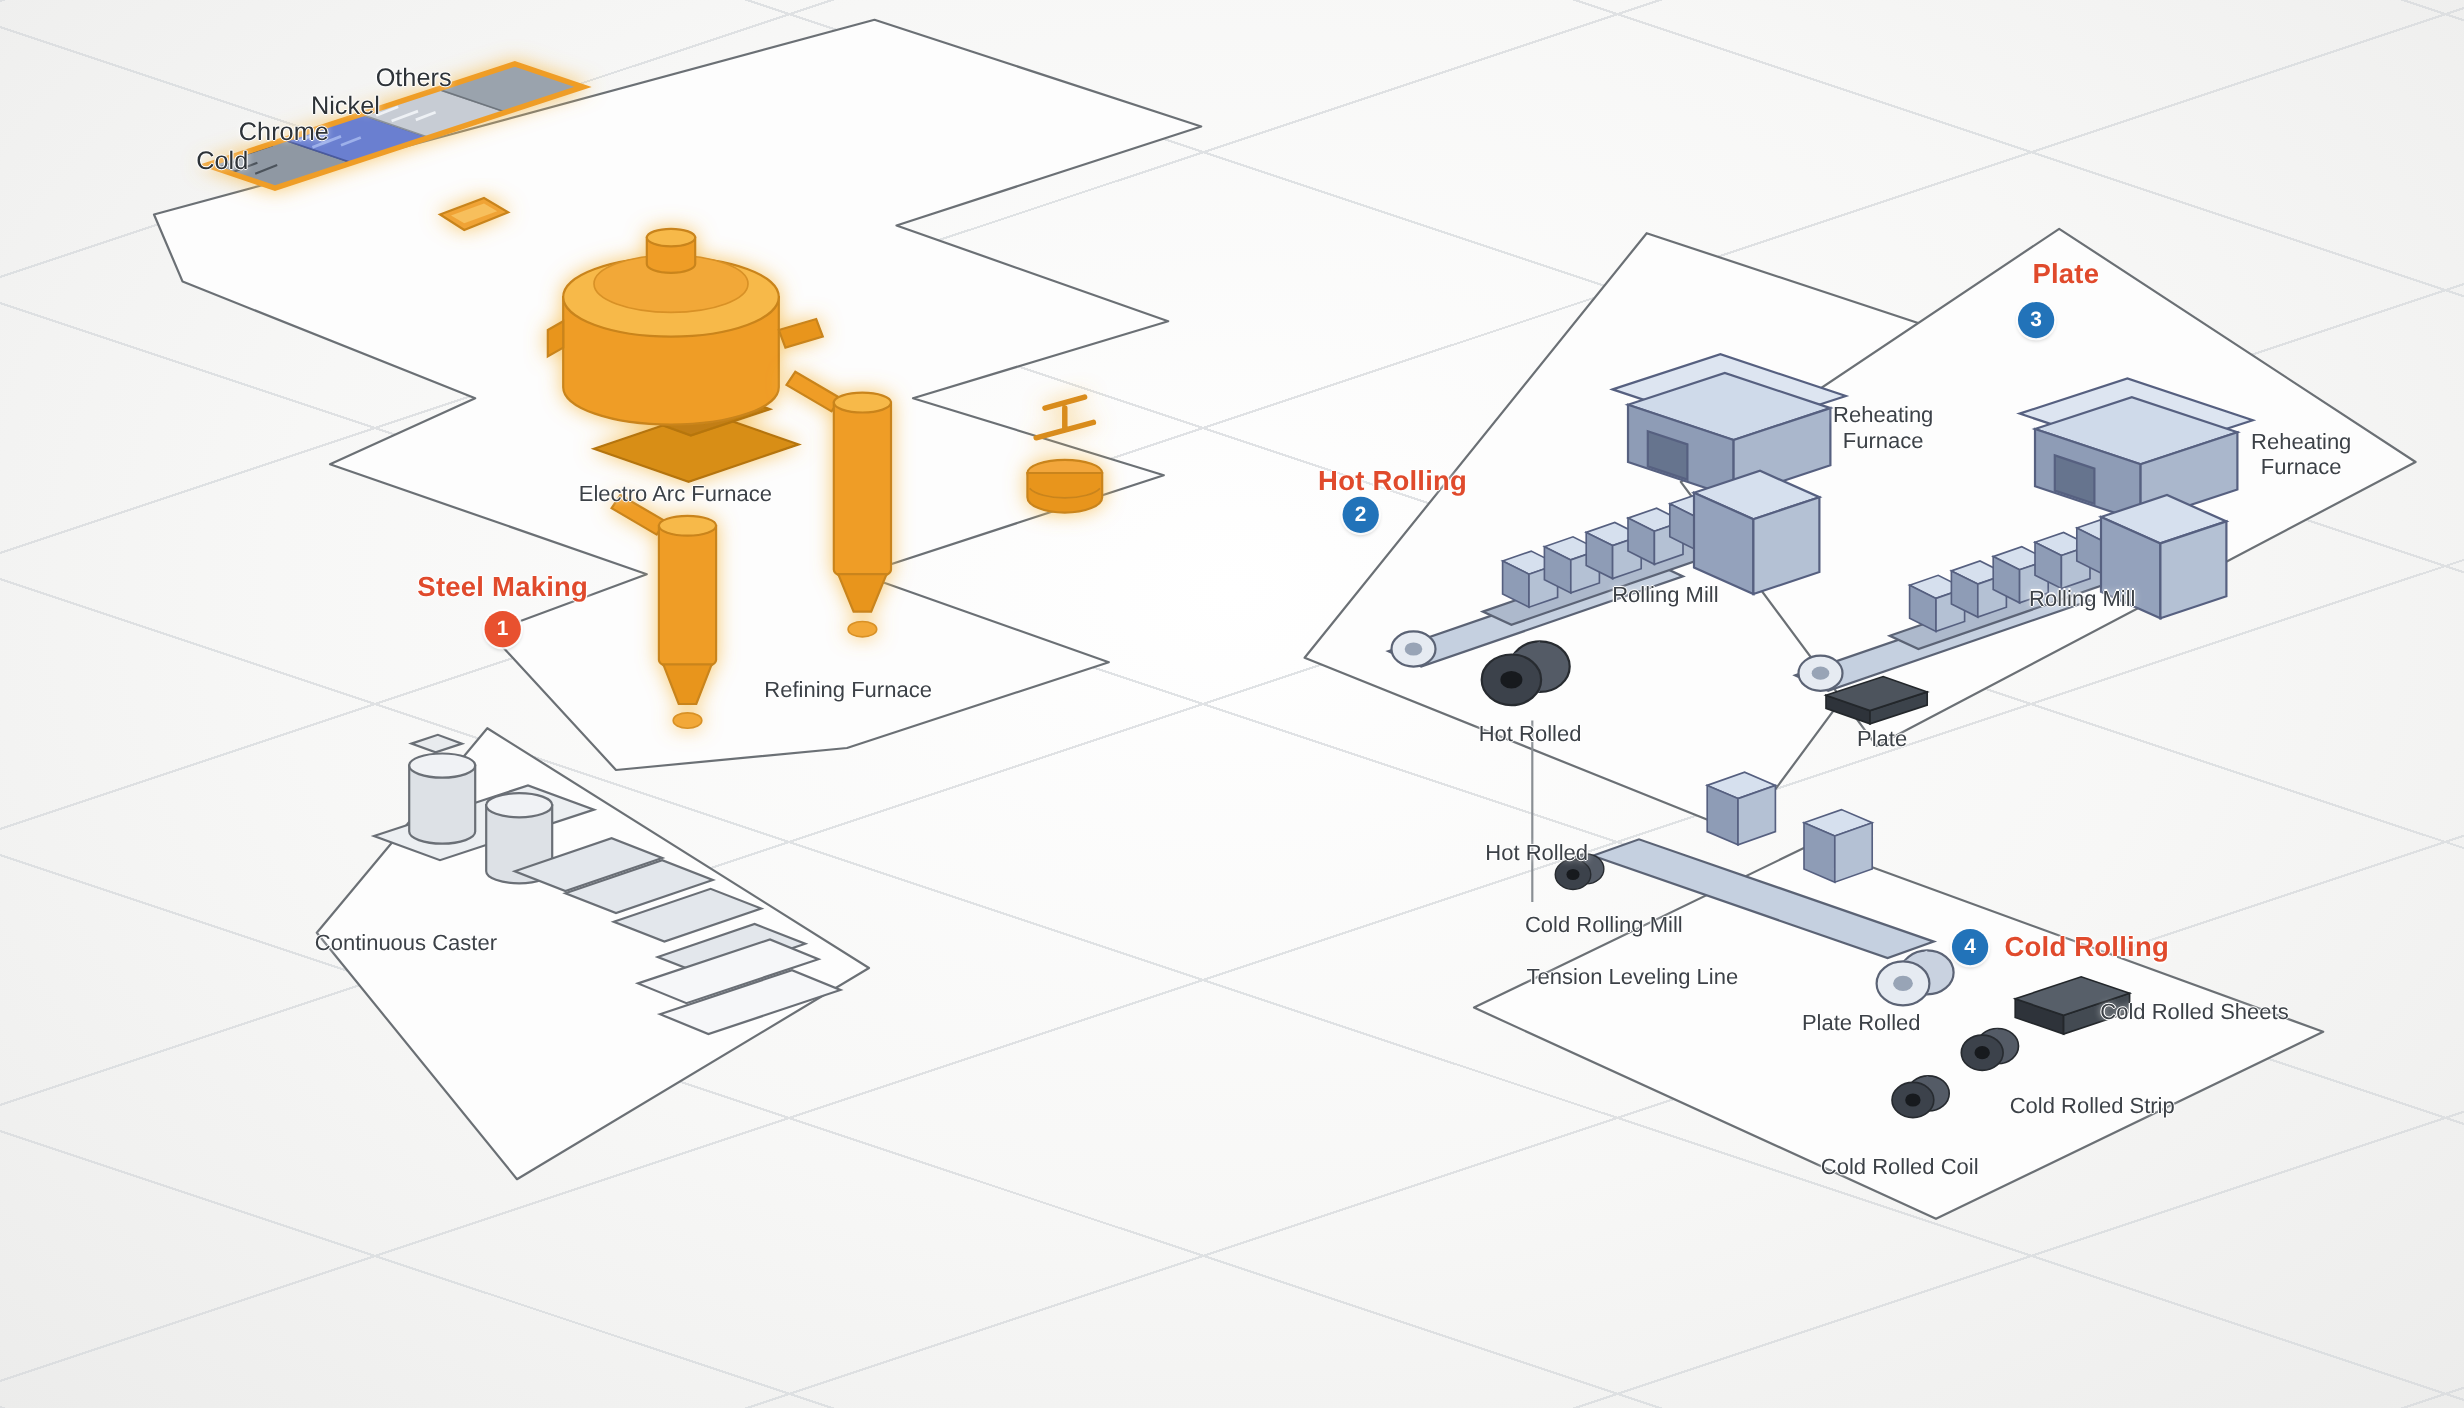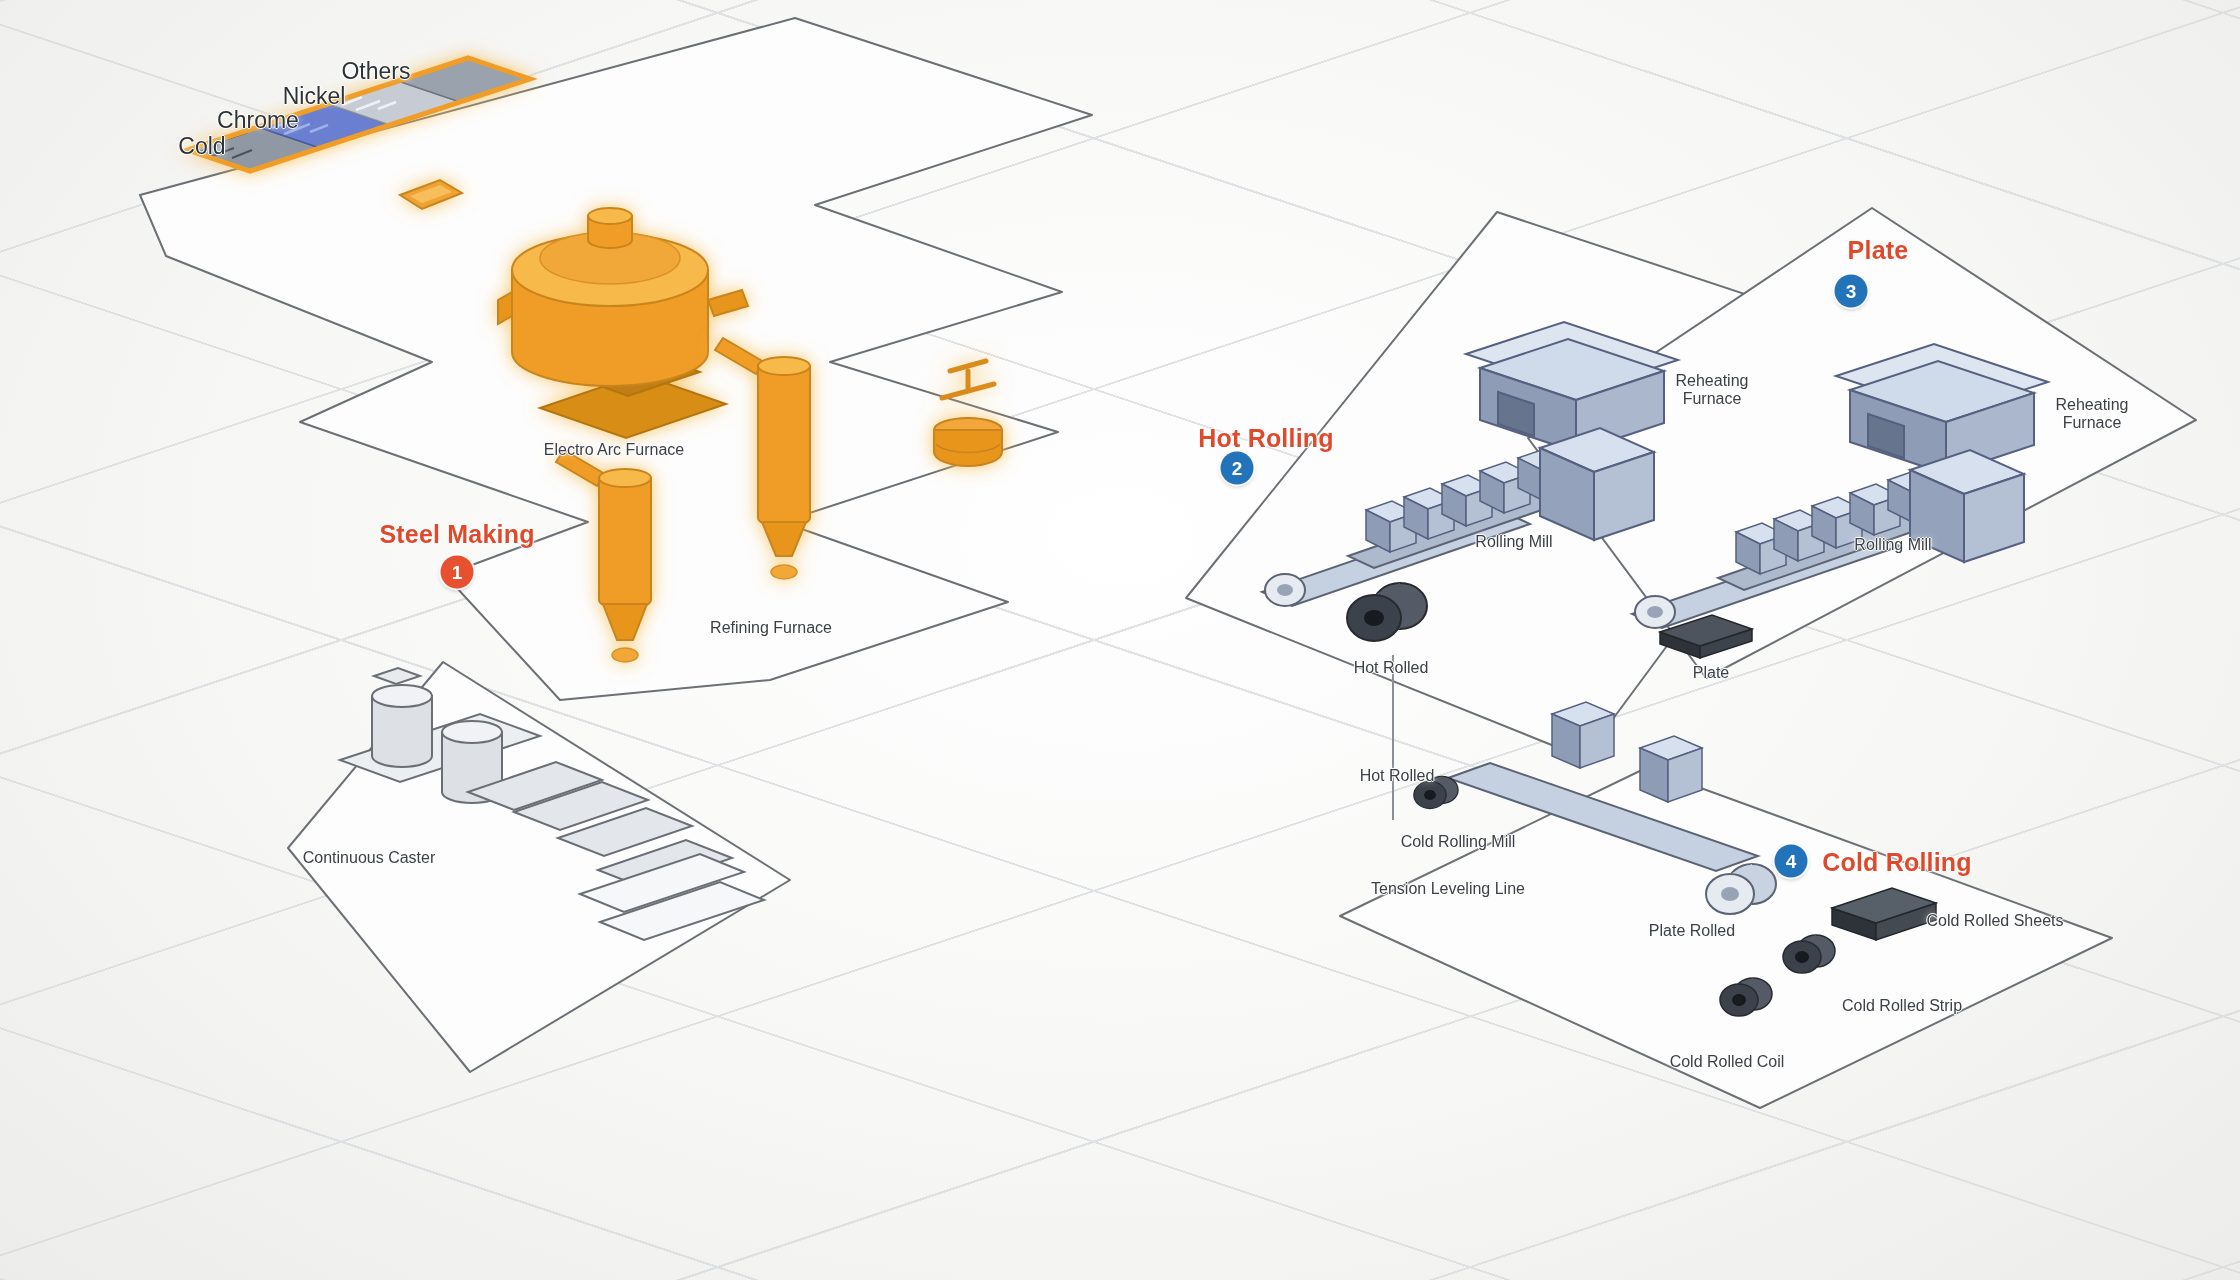--- a/index.html
+++ b/index.html
@@ -11,21 +11,21 @@
   .grid{
     position:absolute;inset:0;
     background-image:
       repeating-linear-gradient(161.57deg, #d7dadd 0, #d7dadd 2px, transparent 2px, transparent 238px),
       repeating-linear-gradient(18.43deg,  #d7dadd 0, #d7dadd 2px, transparent 2px, transparent 238px);
     opacity:.75;
   }
   svg.scene{position:absolute;left:0;top:0;}
   .label{
     position:absolute;transform:translate(-50%,-50%);
-    font-size:16px;color:#3c4147;white-space:nowrap;text-align:center;
+    font-size:20px;color:#3c4147;white-space:nowrap;text-align:center;
     text-shadow:0 1px 0 #fff,0 -1px 0 #fff,1px 0 0 #fff,-1px 0 0 #fff,0 0 7px #fff;
   }
   .label.small{font-size:23px;color:#2e3338;}
   .label.wrap{white-space:normal;width:130px;line-height:1.15;}
   .label.section{font-size:25px;font-weight:bold;color:#e04a2c;letter-spacing:.2px;}
   .badge{
     position:absolute;transform:translate(-50%,-50%);
     width:33px;height:33px;border-radius:50%;
     display:flex;align-items:center;justify-content:center;
     color:#fff;font-weight:bold;font-size:19px;
@@ -220,20 +220,20 @@
   <div class="label" style="left:1391px;top:668px">Hot Rolled</div>
 
   <div class="label section" style="left:1878px;top:250px">Plate</div>
   <div class="badge blue" style="left:1851px;top:291px">3</div>
   <div class="label wrap" style="left:2092px;top:414px">Reheating Furnace</div>
   <div class="label" style="left:1893px;top:545px">Rolling Mill</div>
   <div class="label" style="left:1711px;top:673px">Plate</div>
 
   <div class="label" style="left:1397px;top:776px">Hot Rolled</div>
   <div class="label" style="left:1458px;top:842px">Cold Rolling Mill</div>
-  <div class="label" style="left:1448px;top:889px">Tension Leveling Line</div>
+  <div class="label" style="left:1484px;top:889px">Tension Leveling Line</div>
   <div class="label" style="left:1692px;top:931px">Plate Rolled</div>
   <div class="badge blue" style="left:1791px;top:861px">4</div>
   <div class="label section" style="left:1897px;top:862px">Cold Rolling</div>
   <div class="label" style="left:1995px;top:921px">Cold Rolled Sheets</div>
   <div class="label" style="left:1902px;top:1006px">Cold Rolled Strip</div>
   <div class="label" style="left:1727px;top:1062px">Cold Rolled Coil</div>
 </div>
 
 </body></html>

